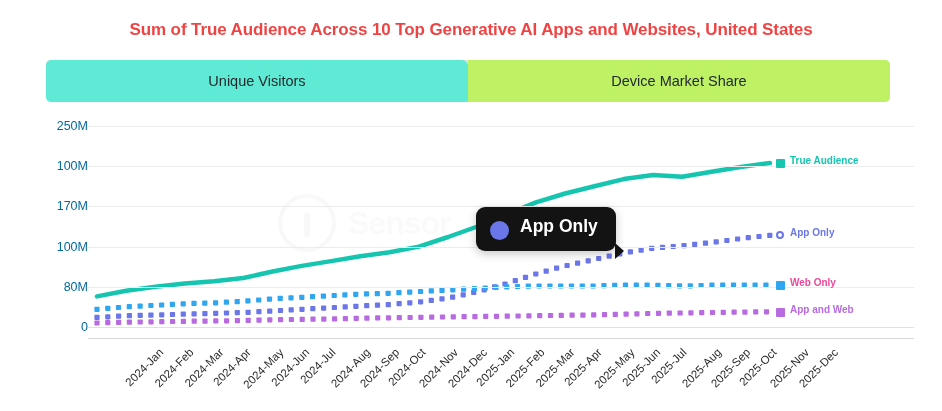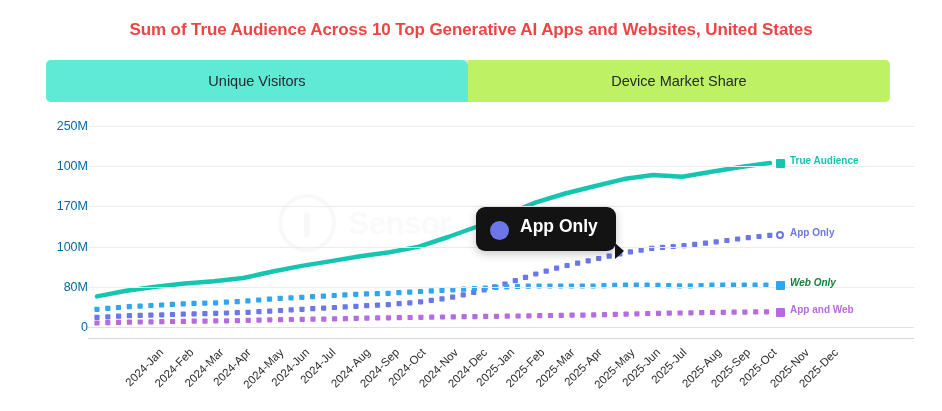--- a/index.html
+++ b/index.html
@@ -422,21 +422,21 @@
       <div class="gridline" style="top: 178.8px;"></div>
       <div class="gridline" style="top: 138.6px;"></div>
       <div class="gridline" style="top: 98.4px;"></div>
       <div class="gridline" style="top: 58.2px;"></div>
       <div class="gridline" style="top: 18px;"></div>
       <div class="marker sq" style="left: 776px; top: 50.984px; background: rgb(21, 197, 176);"></div>
       <div class="series-label" style="left: 790px; top: 46.984px; color: rgb(21, 197, 176);">True Audience</div>
       <div class="marker hollow" style="left: 776px; top: 123.344px; border: 2px solid rgb(107, 118, 232); width: 8px; height: 8px;"></div>
       <div class="series-label" style="left: 790px; top: 119.344px; color: rgb(107, 118, 232);">App Only</div>
       <div class="marker sq" style="left: 776px; top: 173.192px; background: rgb(47, 166, 239);"></div>
-      <div class="series-label" style="left: 790px; top: 169.192px; color: #15803d; font-style: italic;">Web Only</div>
+      <div class="series-label" style="left: 790px; top: 169.192px; color: #ec4899;">Web Only</div>
       <div class="marker sq" style="left: 776px; top: 199.724px; background: rgb(184, 107, 224);"></div>
       <div class="series-label" style="left: 790px; top: 195.724px; color: rgb(184, 107, 224);">App and Web</div>
     </div>
 
   <div class="xaxis">
     <div class="xaxis-line"></div>
   <div class="xtick" style="left: 109px;">2024-Jan</div>
       <div class="xtick" style="left: 138.261px;">2024-Feb</div>
       <div class="xtick" style="left: 167.522px;">2024-Mar</div>
       <div class="xtick" style="left: 196.783px;">2024-Apr</div>

